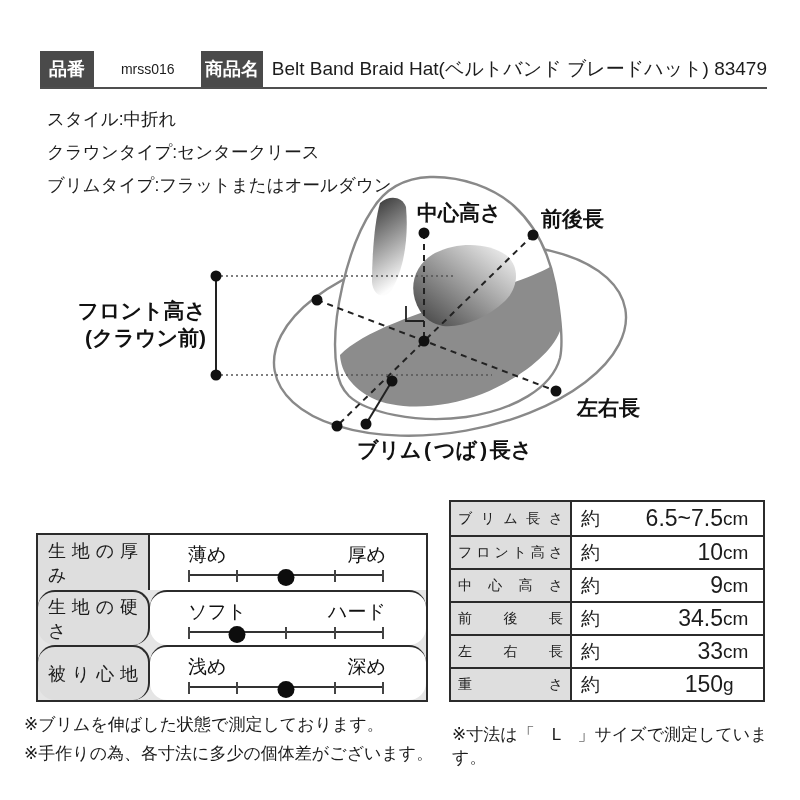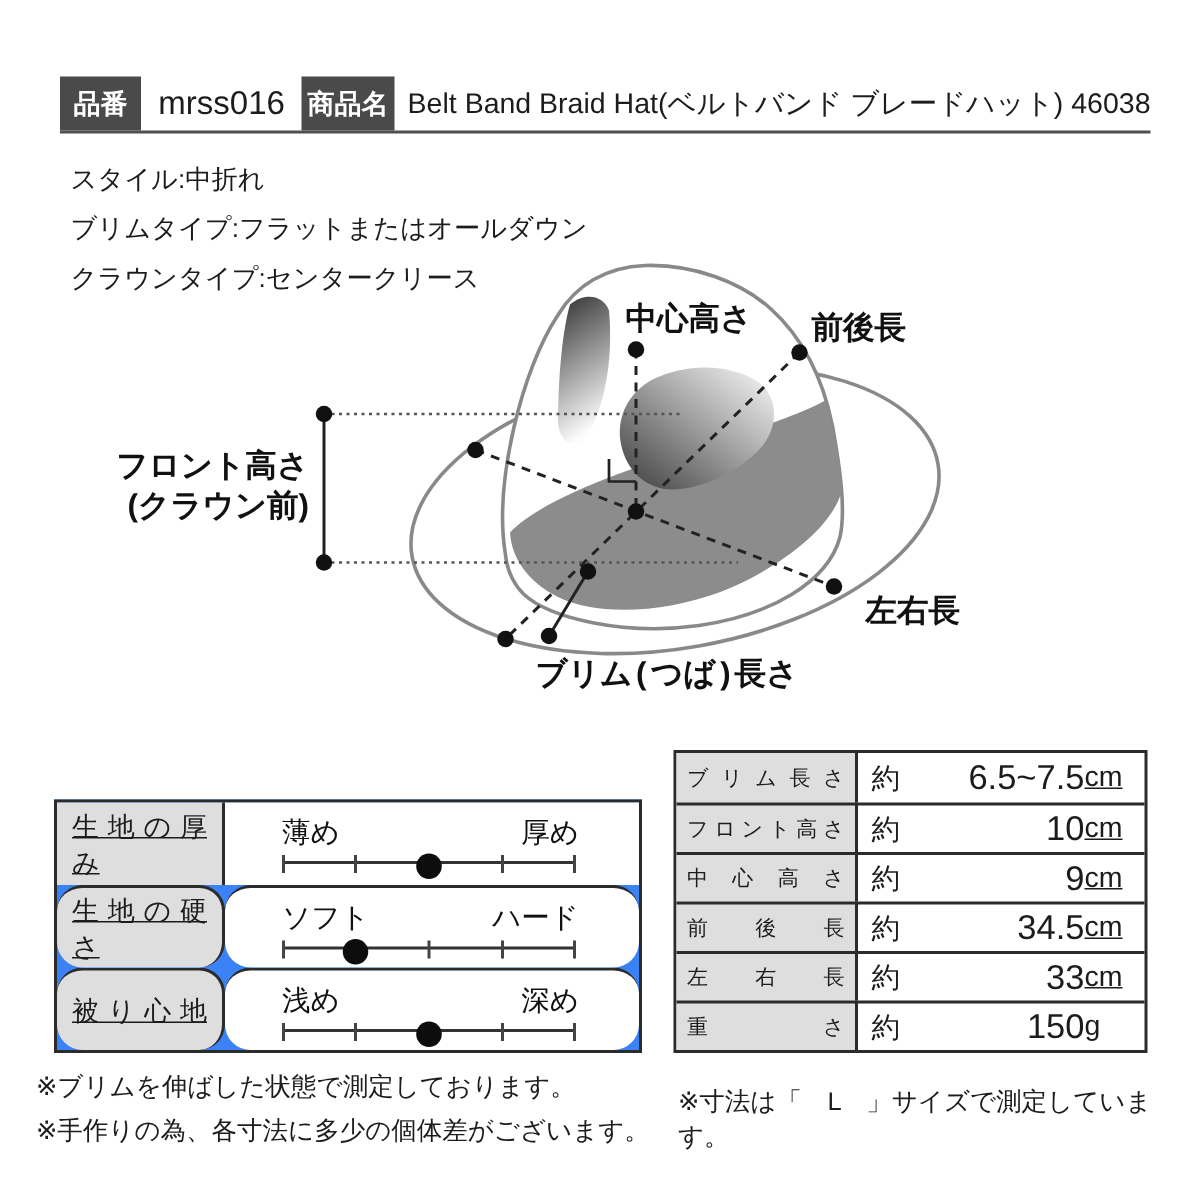--- a/index.html
+++ b/index.html
@@ -13,39 +13,39 @@
   body{font-family:"Liberation Sans","DejaVu Sans",sans-serif;color:#1c1c1c;}
   .sheet{position:relative;width:800px;height:800px;background:#fff;overflow:hidden;padding-left:20px;}
 
   
   .header{position:absolute;left:40px;top:51px;width:727px;height:38px;
           border-bottom:2px solid #4f4f4f;display:flex;align-items:stretch;}
   .tag{background:var(--tag-bg);color:#fff;font-size:18px;font-weight:bold;
        display:flex;align-items:center;justify-content:center;}
   .tag-item{width:60px;}
   .tag-product{width:68px;}
-  .hval-item{width:119px;display:flex;align-items:center;justify-content:center;font-size:22px;}
+  .hval-item{width:119px;display:flex;align-items:center;justify-content:center;font-size:14px;}
   .hval-product{display:flex;align-items:center;margin-left:9px;font-size:19px;white-space:nowrap;}
 
   
   .specs{position:absolute;left:47px;top:103px;font-size:17.5px;line-height:33px;}
 
   
   svg.diagram{position:absolute;left:0;top:0;width:800px;height:800px;pointer-events:none;}
   .dlabel{position:absolute;font-size:21px;font-weight:bold;color:#111;white-space:nowrap;line-height:27px;}
   .lbl-center-height{left:417px;top:199px;}
   .lbl-front-back{left:541px;top:205px;}
   .lbl-left-right{left:577px;top:394px;}
   .lbl-brim{left:357px;top:438px;font-family:Liberation Mono, monospace;}
   .lbl-front-height{left:56px;top:297px;width:150px;text-align:right;}
 
   
   .attr-table{position:absolute;left:36px;top:533px;width:392px;height:169px;
               border:2px solid var(--ink);display:grid;
-              grid-template-columns:112px 1fr;grid-auto-rows:1fr;background:#3b82f6;text-decoration:underline;}
+              grid-template-columns:112px 1fr;grid-auto-rows:1fr;background:#e5e5e5;}
   .attr-label{background:var(--cell-bg);border-right:2px solid var(--ink);
               display:flex;align-items:center;padding:0 10px;font-size:18px;}
   .attr-row-sep{border-top:2px solid var(--ink);border-radius:17px;}
   .jlabel{display:block;width:100%;text-align:justify;text-align-last:justify;}
   .slider-cell{position:relative;background:#fff;}
   .minmax{position:absolute;left:38px;width:198px;top:7px;display:flex;
           justify-content:space-between;font-size:19px;color:#111;}
   .track{position:absolute;left:38px;width:196px;top:39px;border-top:2px solid #333;}
   .tick{position:absolute;top:-6px;width:2px;height:12px;background:#444;}
   .tick-0{left:0;}.tick-25{left:calc(25% - 1px);}.tick-50{left:calc(50% - 1px);}
@@ -56,42 +56,42 @@
   
   .meas-table{position:absolute;left:449px;top:500px;width:316px;height:202px;
               border:2px solid var(--ink);display:grid;
               grid-template-columns:121px 1fr;grid-auto-rows:1fr;background:#fff;}
   .meas-label{background:var(--cell-bg);border-right:2px solid var(--ink);
               display:flex;align-items:center;padding:0 7px;font-size:14px;}
   .meas-value{display:flex;align-items:center;}
   .meas-row-sep{border-top:2px solid var(--ink);}
   .approx{font-size:19px;margin-left:9px;}
   .mval{flex:1;text-align:right;font-size:23px;}
-  .munit{width:38px;text-align:left;font-size:19px;margin-right:2px;text-decoration:underline;}
+  .munit{width:38px;text-align:left;font-size:19px;margin-right:2px;}
 
   
   .notes-left{position:absolute;left:24px;top:711px;font-size:17px;line-height:28.5px;}
   .note-right{position:absolute;left:452px;top:711px;font-size:17px;margin-top:12px;}
 </style>
 </head>
 <body>
 
 <div class="sheet">
 
   <div class="header">
     <span class="tag tag-item">品番</span>
     <span class="hval-item">mrss016</span>
     <span class="tag tag-product">商品名</span>
-    <span class="hval-product">Belt Band Braid Hat(ベルトバンド ブレードハット) 46038</span>
+    <span class="hval-product">Belt Band Braid Hat(ベルトバンド ブレードハット) 83479</span>
   </div>
 
   <div class="specs">
     <div>スタイル:中折れ</div>
+    <div>クラウンタイプ:センタークリース</div>
     <div>ブリムタイプ:フラットまたはオールダウン</div>
-    <div>クラウンタイプ:センタークリース</div>
   </div>
 
   <svg class="diagram" viewBox="0 0 800 800">
     <defs>
       <linearGradient id="creaseL" x1="0" y1="0" x2="0.25" y2="1">
         <stop offset="0" stop-color="#2f2f2f"></stop>
           <stop offset="1" stop-color="#fcfcfc"></stop>
       </linearGradient>
       <linearGradient id="creaseR" x1="0" y1="1" x2="1" y2="0">
         <stop offset="0" stop-color="#3c3c3c"></stop>

